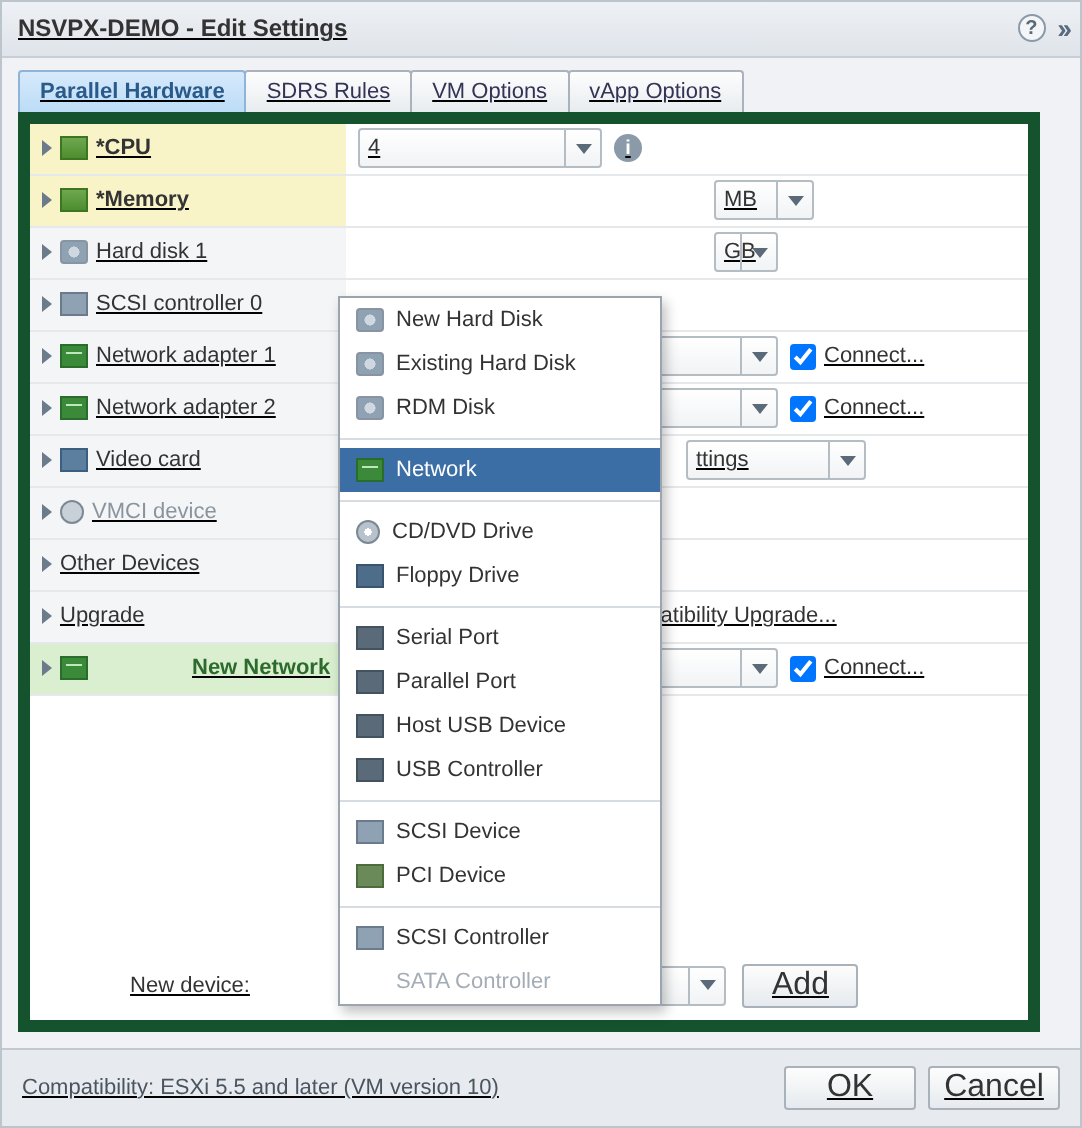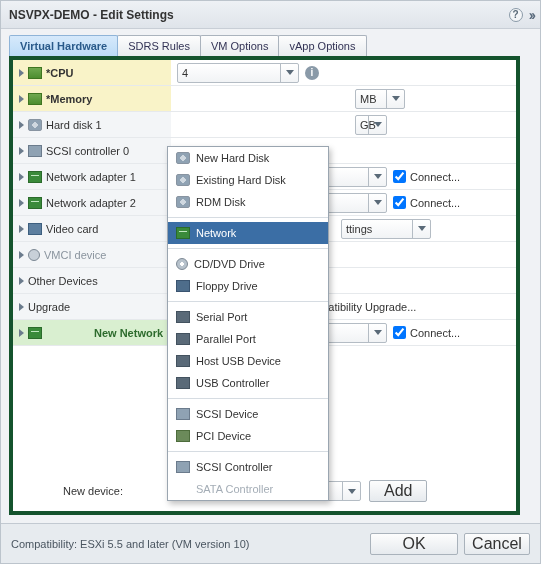--- a/index.html
+++ b/index.html
@@ -1,23 +1,23 @@
 <!DOCTYPE html>
 <html><head>
 <meta charset="utf-8">
 <style>
   * { box-sizing: border-box; font-family: Arial, Helvetica, sans-serif; }
   body { margin: 0; background: #fff; }
-  .window { width: 541px; height: 564px; border: 1px solid #bcc4cc; background: #f0f2f5; display: flex; flex-direction: column; }
+  .window { width: 541px; height: 564px; border: 1px solid #bcc4cc; background: #f0f2f5; display: flex; flex-direction: column; text-decoration: underline; }
   .titlebar { height: 28px; background: linear-gradient(#eef1f5,#dfe4ea); border-bottom: 1px solid #c8ced6; display: flex; align-items: center; padding: 0 8px; font-size: 12px; color: #333; font-weight: bold; position: relative; }
   .titlebar .right { position:absolute; right:6px; display:flex; align-items:center; gap:6px; color:#5a6b7d; font-size:14px; }
   .tabs { display: flex; gap: 0; padding: 6px 8px 0 8px; }
   .tab { font-size: 11px; padding: 4px 10px; border: 1px solid #aab3bd; border-bottom: none; background: linear-gradient(#fdfdfd,#e8ecef); color: #335; cursor: pointer; border-radius: 2px 2px 0 0; margin-right: -1px; }
   .tab.active { background: linear-gradient(#d6e9fb,#bcdcf7); color: #2a5a8a; font-weight: bold; border-color:#8fb4d8; position:relative; z-index:2;}
-  .content { flex: 1; margin: 0 20px 8px 8px; background: #fff; border: 4px solid #14532d; position: relative; }
+  .content { flex: 1; margin: 0 20px 8px 8px; background: #fff; border: 6px solid #14532d; position: relative; }
   .row { height: 26px; display: flex; align-items: center; border-bottom: 1px solid #e6e9ec; font-size: 11px; }
   .row .lcell { width: 158px; display: flex; align-items: center; height: 100%; padding-left: 6px; gap: 4px; }
   .row .rcell { flex: 1; display: flex; align-items: center; gap: 6px; height:100%; padding-left:6px; position:relative;}
   .row.striped-yellow .lcell { background: #f9f3c8; }
   .row.striped-grey .lcell { background: #f3f5f7; }
   .row.striped-green .lcell { background: #d9efd0; }
   .row .bold { font-weight: bold; color:#333; }
   .tri { display:inline-block; width:0; height:0; border-top:4px solid transparent; border-bottom:4px solid transparent; border-left:5px solid #6b7b8c; }
   .icon { display:inline-block; width:14px; height:12px; }
   .icon.cpu { background: linear-gradient(#6fa84f,#4d8d2f); border:1px solid #3e7520; }
@@ -61,21 +61,21 @@
 <div class="window">
   <div class="titlebar">
     <span>NSVPX-DEMO - Edit Settings</span>
     <div class="right">
       <span class="help-ic">?</span>
       <span class="dbl-arrow">››</span>
     </div>
   </div>
 
   <div class="tabs">
-    <div class="tab active">Virtual Hardware</div>
+    <div class="tab active">Parallel Hardware</div>
     <div class="tab">SDRS Rules</div>
     <div class="tab">VM Options</div>
     <div class="tab">vApp Options</div>
   </div>
 
   <div class="content">
 
     <div class="row striped-yellow">
       <div class="lcell">
         <span class="tri"></span>
@@ -303,17 +303,17 @@
           <span style="width:14px;"></span>
           <span>SATA Controller</span>
         </div>
     </div>
 
   </div>
 
   <div class="footer2">
     <span>Compatibility: ESXi 5.5 and later (VM version 10)</span>
     <span class="spacer"></span>
-    <button class="btn" style="width:88px;justify-content:center;">OK</button>
+    <button class="btn" style="width:66px;justify-content:center;">OK</button>
     <span style="width:6px;"></span>
     <button class="btn" style="width:66px;justify-content:center;">Cancel</button>
   </div>
 </div>
 
 </body></html>

